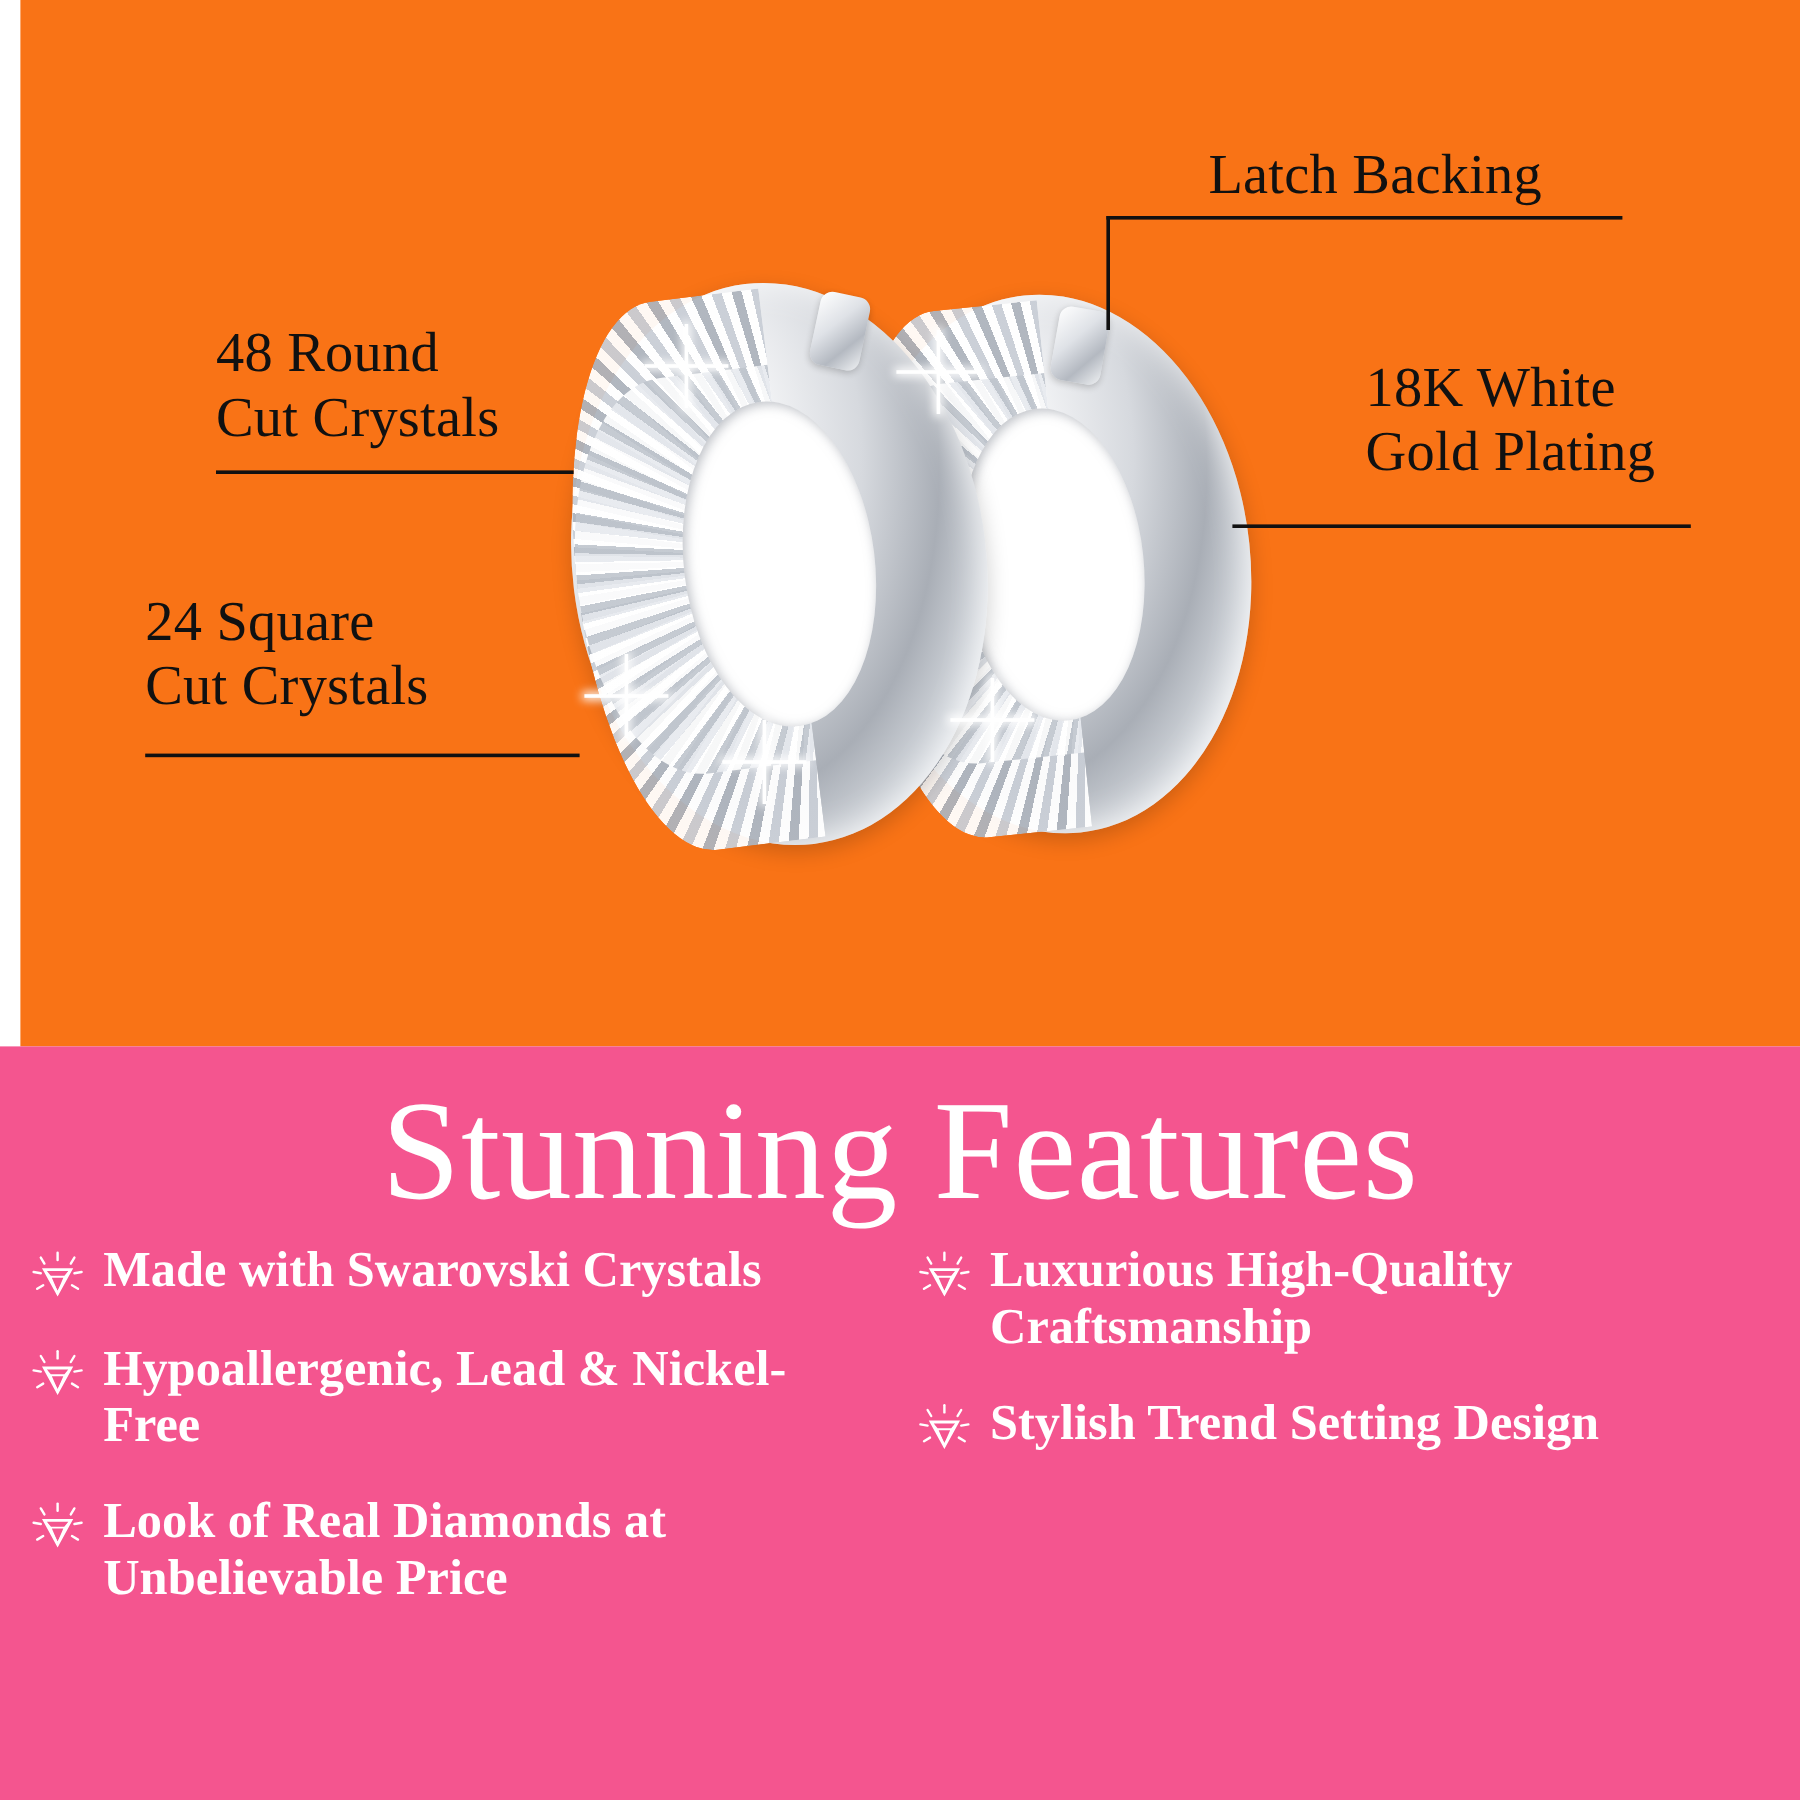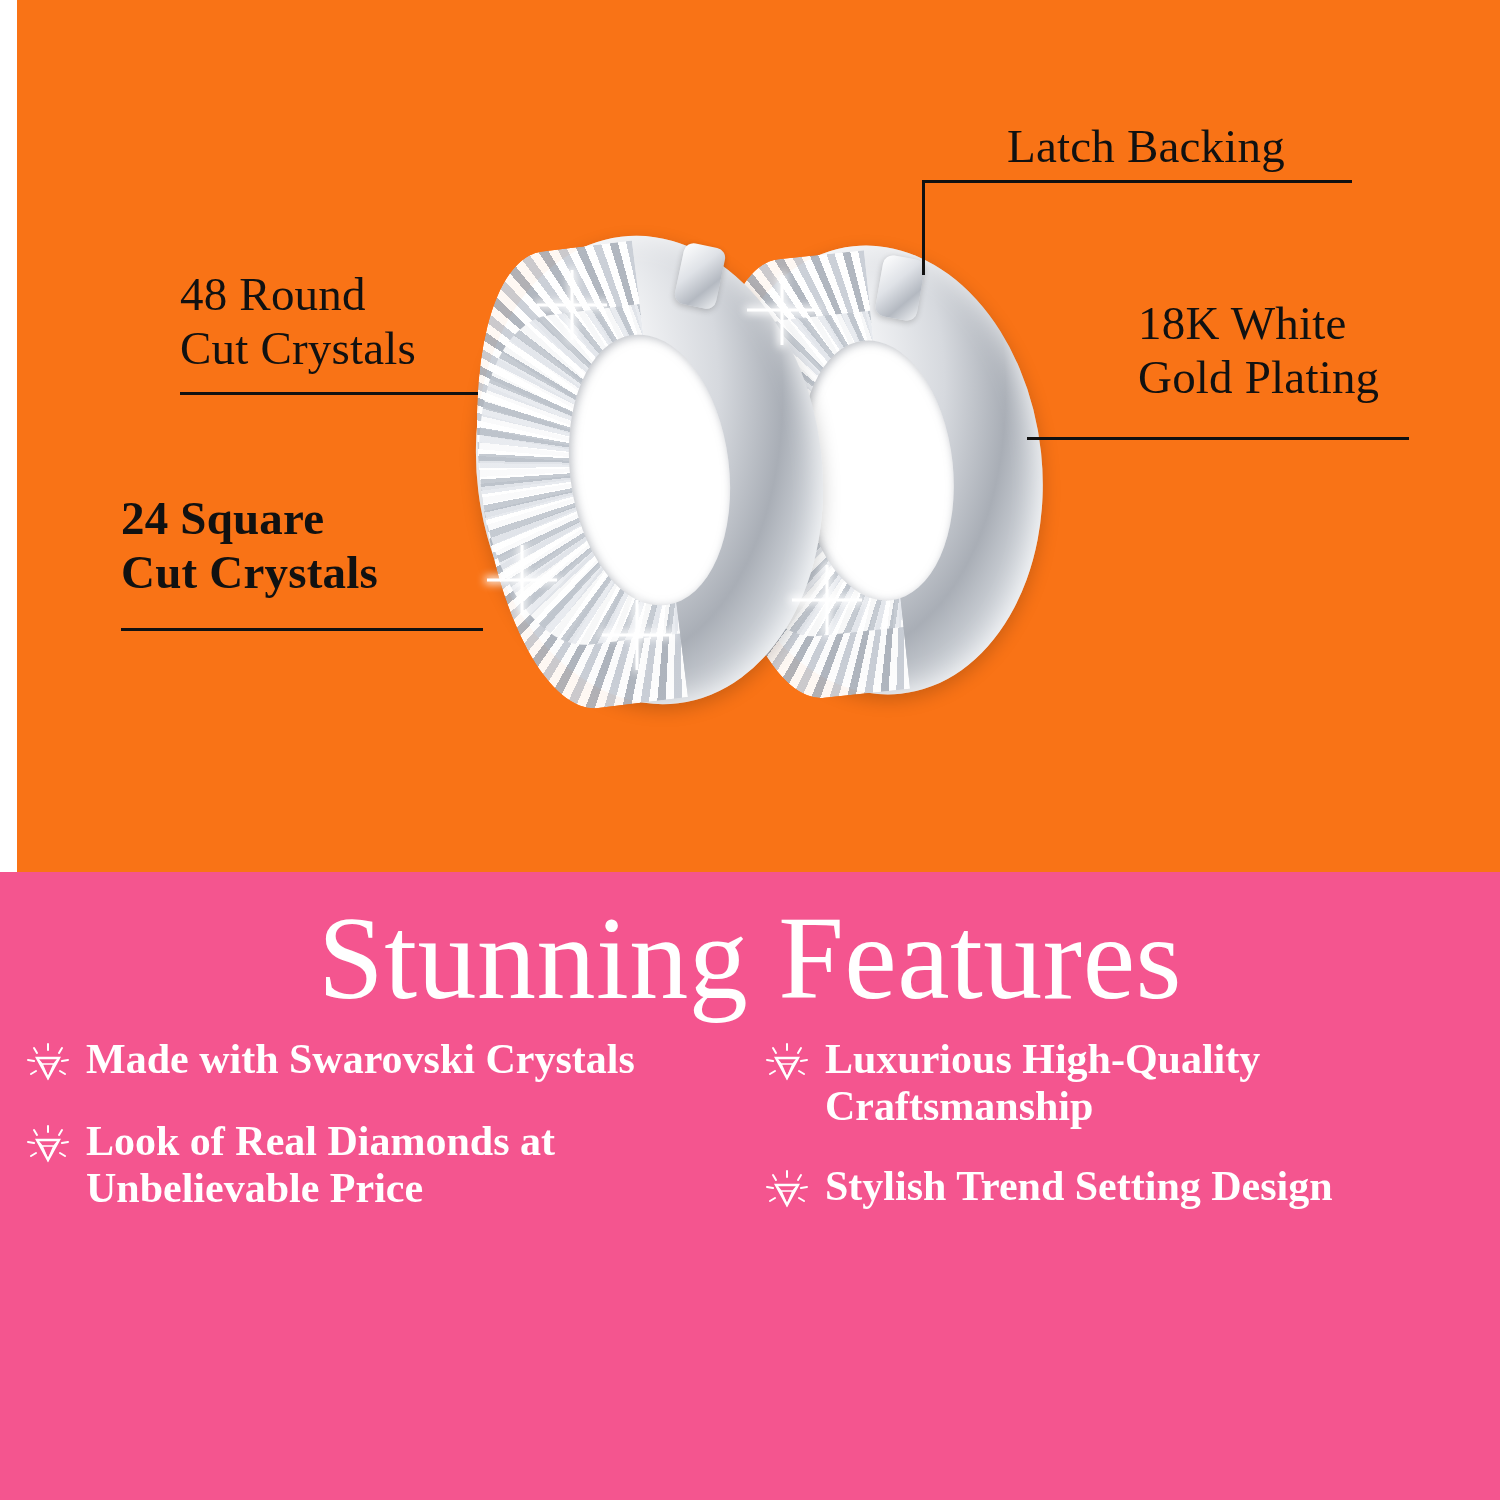--- a/index.html
+++ b/index.html
@@ -41,21 +41,21 @@
   }
   .vrule {
     position: absolute;
     background: #111111;
     width: 3px;
   }
 
   
   #lbl-latch      { left: 990px; top: 120px; }
   #lbl-round      { left: 163px; top: 268px; }
-  #lbl-square     { left: 104px; top: 492px; font-weight: bold; }
+  #lbl-square     { left: 104px; top: 492px; }
   #lbl-gold       { left: 1094px; top: 297px; margin-left: 27px; }
 
   
   #line-latch-h   { left: 905px;  top: 180px; width: 430px; }
   #line-latch-v   { left: 905px;  top: 180px; height: 95px; }
   #line-round     { left: 163px;  top: 392px; width: 298px; }
   #line-square    { left: 104px;  top: 628px; width: 362px; }
   #line-gold-h    { left: 1010px; top: 437px; width: 382px; }
 
   
@@ -257,20 +257,38 @@
                   <line x1="5" y1="32" x2="10" y2="29"></line>
                 <line x1="39" y1="32" x2="34" y2="29"></line>
               </g>
               <path d="M11 16 L33 16 L22 36 Z" fill="none" stroke="#ffffff" stroke-width="2.4"></path>
               <path d="M11 16 L16 22 L22 36 L28 22 L33 16 M16 22 L28 22" fill="none" stroke="#ffffff" stroke-width="1.6"></path>
             </svg>
           </span>
           <span class="feature-text">Made with Swarovski Crystals</span>
         </div>
 
+        <div class="feature-item">
+          <span class="diamond-icon">
+            <svg viewBox="0 0 44 44" width="44" height="44" aria-hidden="true">
+              <g stroke="#ffffff" stroke-width="2" fill="none" stroke-linecap="round">
+                <line x1="22" y1="2" x2="22" y2="8"></line>
+                  <line x1="8" y1="6" x2="11" y2="11"></line>
+                <line x1="36" y1="6" x2="33" y2="11"></line>
+                  <line x1="2" y1="18" x2="8" y2="19"></line>
+                <line x1="42" y1="18" x2="36" y2="19"></line>
+                  <line x1="5" y1="32" x2="10" y2="29"></line>
+                <line x1="39" y1="32" x2="34" y2="29"></line>
+              </g>
+              <path d="M11 16 L33 16 L22 36 Z" fill="none" stroke="#ffffff" stroke-width="2.4"></path>
+              <path d="M11 16 L16 22 L22 36 L28 22 L33 16 M16 22 L28 22" fill="none" stroke="#ffffff" stroke-width="1.6"></path>
+            </svg>
+          </span>
+          <span class="feature-text">Hypoallergenic, Lead &amp; Nickel-Free</span>
+        </div>
 
         <div class="feature-item">
           <span class="diamond-icon">
             <svg viewBox="0 0 44 44" width="44" height="44" aria-hidden="true">
               <g stroke="#ffffff" stroke-width="2" fill="none" stroke-linecap="round">
                 <line x1="22" y1="2" x2="22" y2="8"></line>
                   <line x1="8" y1="6" x2="11" y2="11"></line>
                 <line x1="36" y1="6" x2="33" y2="11"></line>
                   <line x1="2" y1="18" x2="8" y2="19"></line>
                 <line x1="42" y1="18" x2="36" y2="19"></line>

